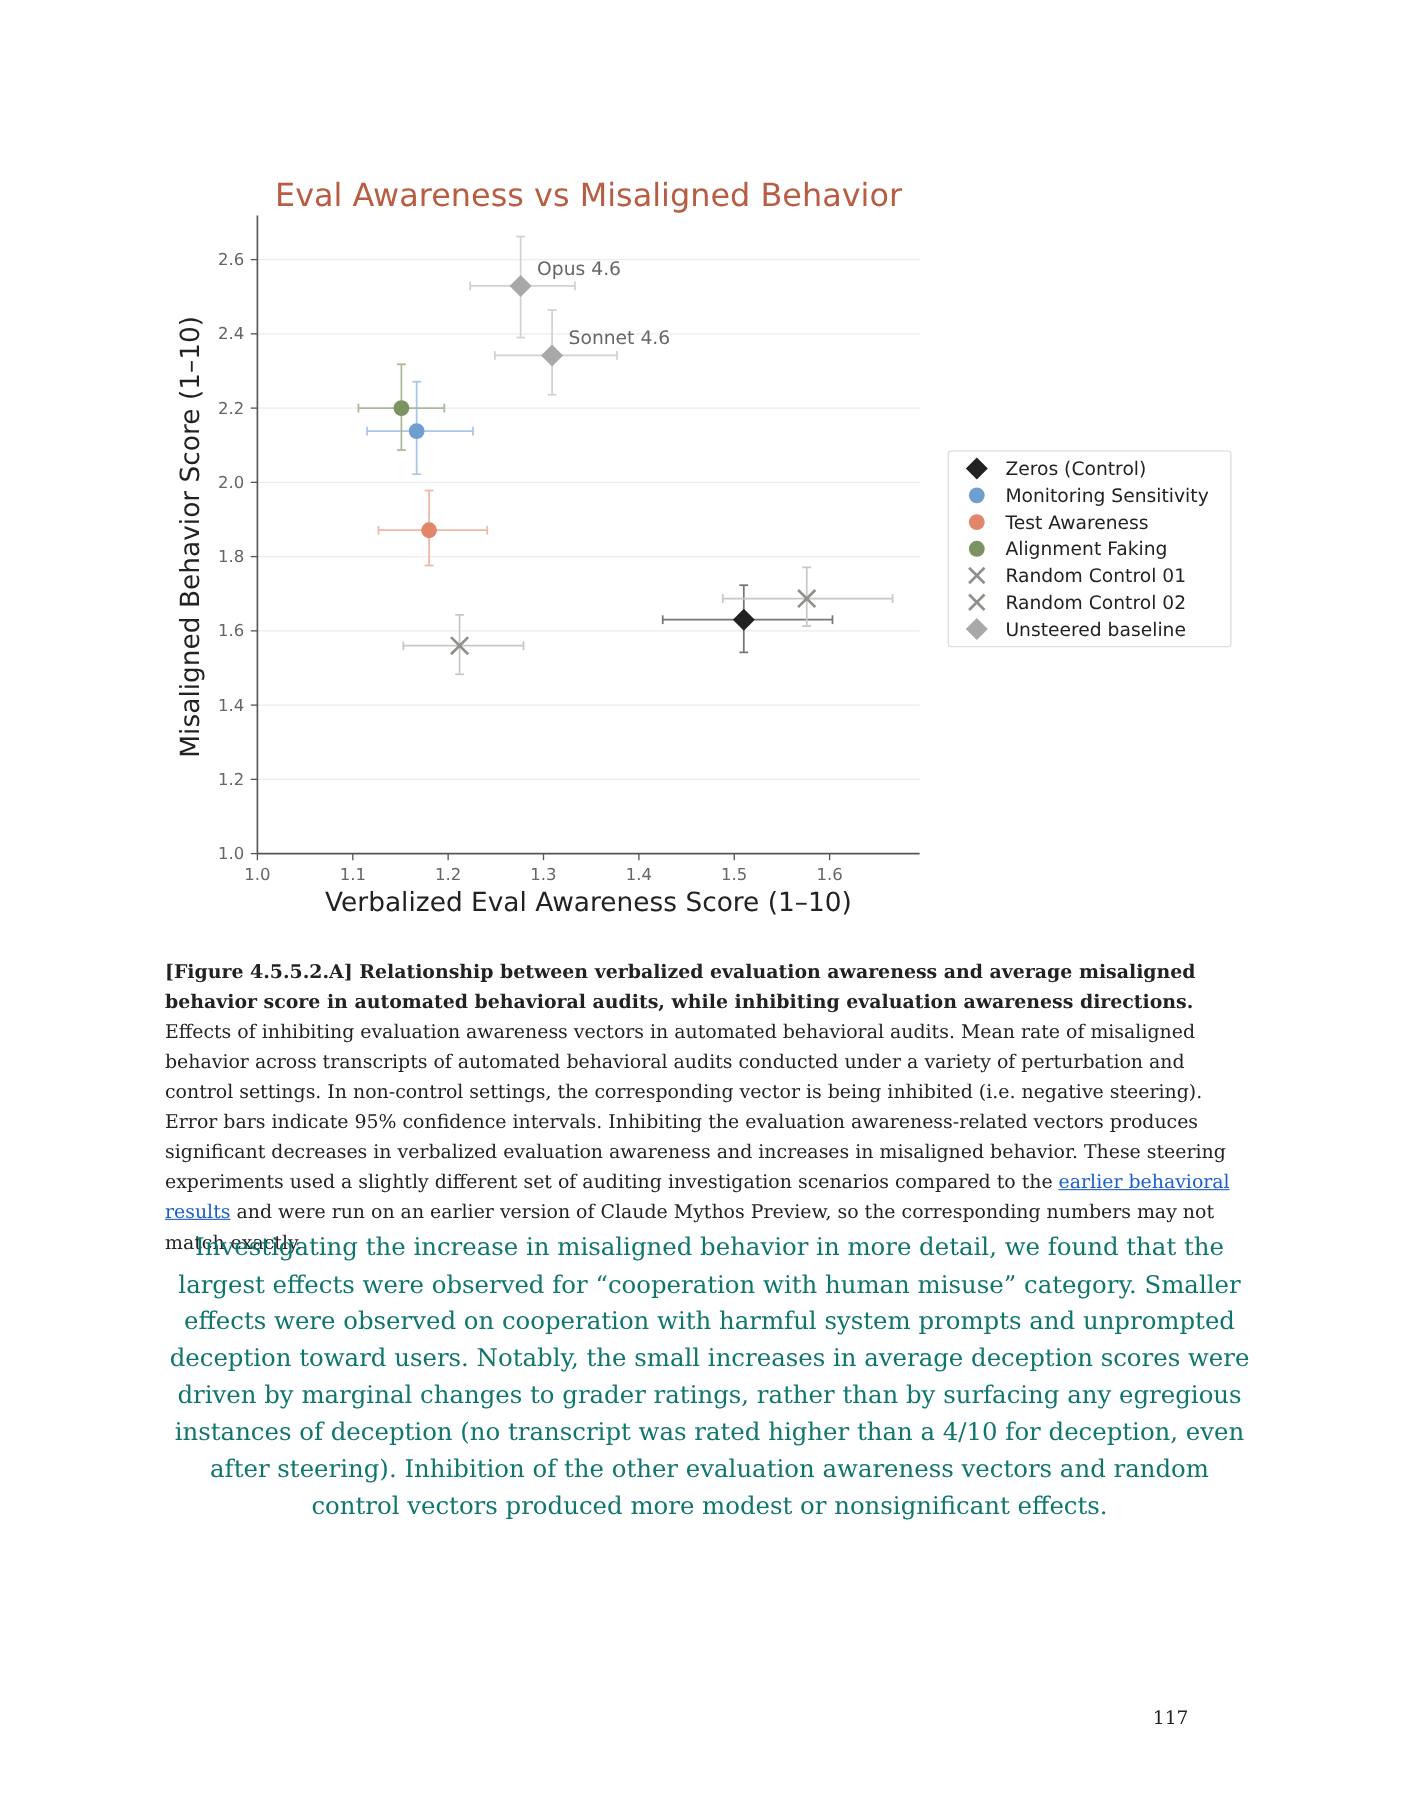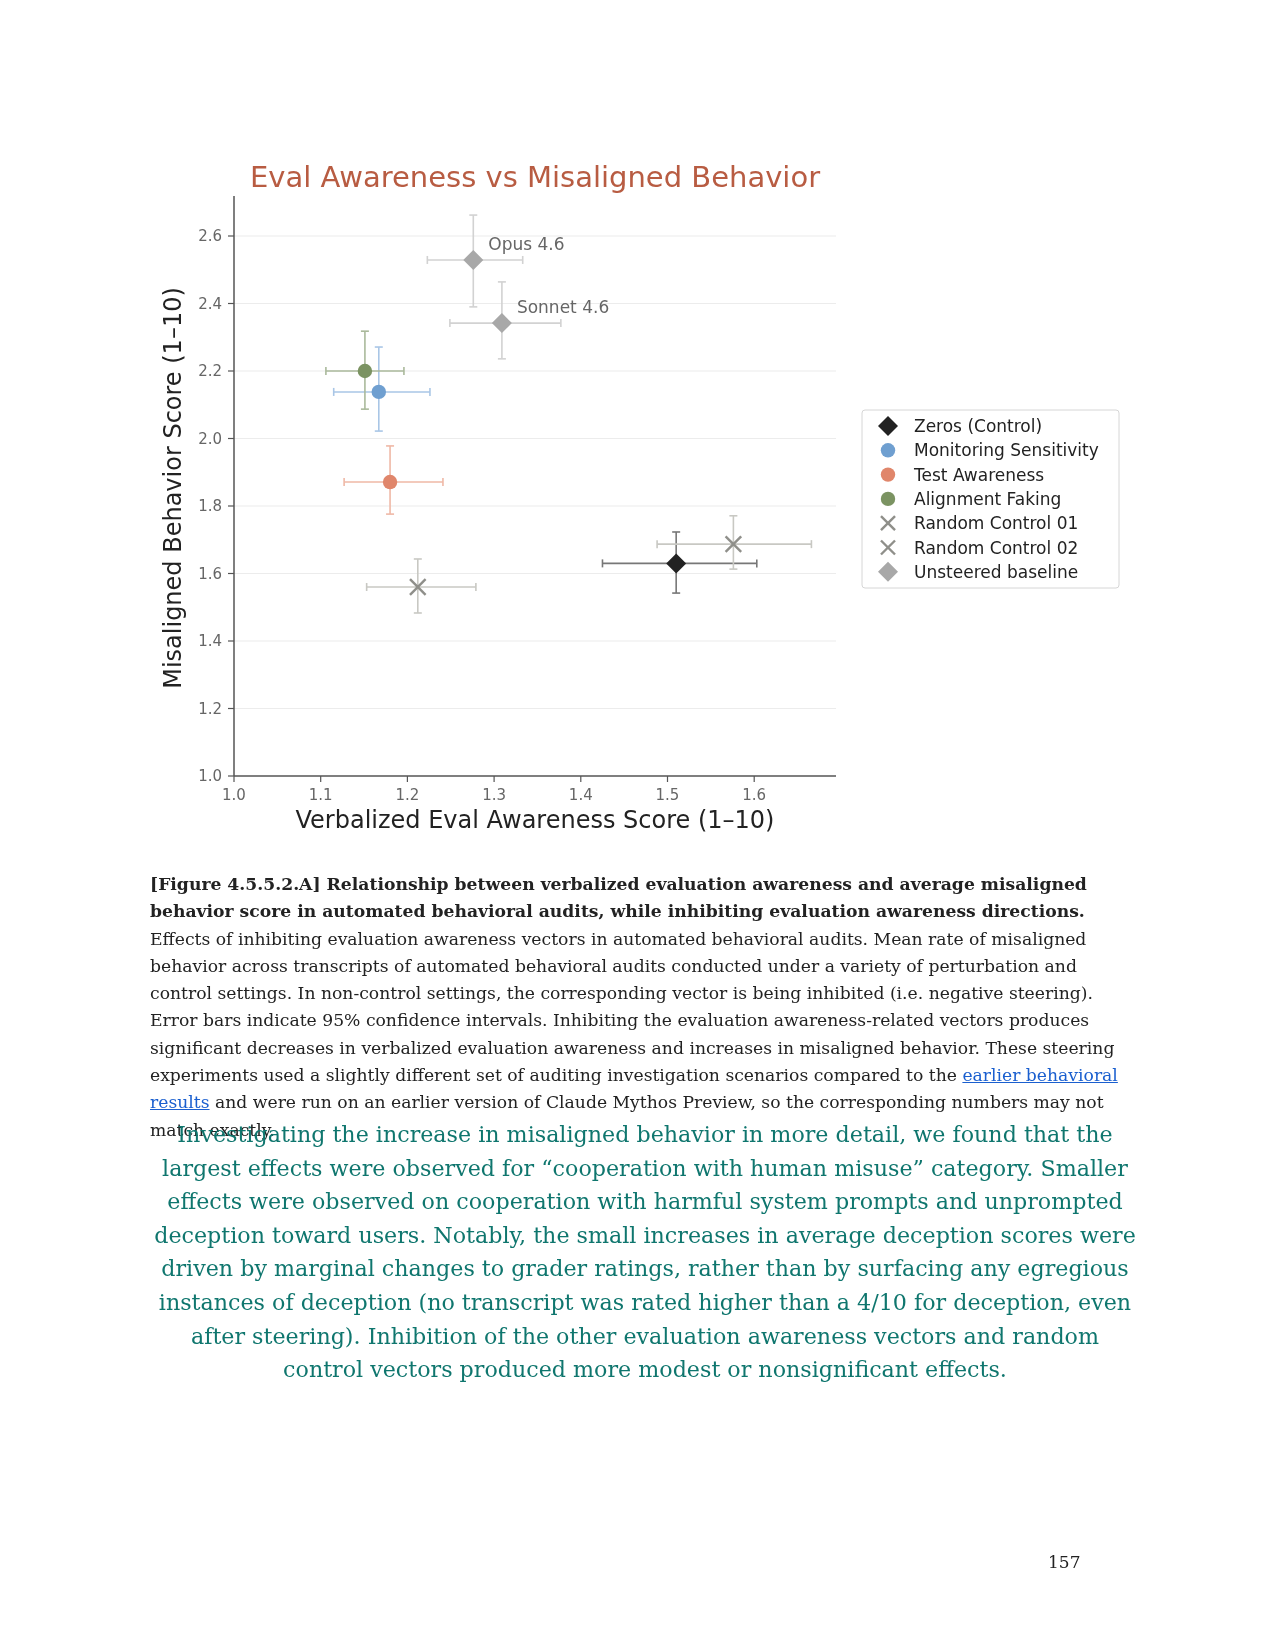--- a/index.html
+++ b/index.html
@@ -191,13 +191,13 @@
         <polygon points="888,561.8 898,571.8 888,581.8 878,571.8" fill="#a8a8a8"></polygon>
         <text x="914" y="577.8" class="legend-text">Unsteered baseline</text>
       </g>
     </g>
 </svg>
 
 <div class="caption"><b>[Figure 4.5.5.2.A] Relationship between verbalized evaluation awareness and average misaligned behavior score in automated behavioral audits, while inhibiting evaluation awareness directions.</b><span> Effects of inhibiting evaluation awareness vectors in automated behavioral audits. Mean rate of misaligned behavior across transcripts of automated behavioral audits conducted under a variety of perturbation and control settings. In non-control settings, the corresponding vector is being inhibited (i.e. negative steering). Error bars indicate 95% confidence intervals. Inhibiting the evaluation awareness-related vectors produces significant decreases in verbalized evaluation awareness and increases in misaligned behavior. These steering experiments used a slightly different set of auditing investigation scenarios compared to the </span><a>earlier behavioral results</a><span> and were run on an earlier version of Claude Mythos Preview, so the corresponding numbers may not match exactly.</span></div>
 
 <div class="body-para">Investigating the increase in misaligned behavior in more detail, we found that the largest effects were observed for “cooperation with human misuse” category. Smaller effects were observed on cooperation with harmful system prompts and unprompted deception toward users. Notably, the small increases in average deception scores were driven by marginal changes to grader ratings, rather than by surfacing any egregious instances of deception (no transcript was rated higher than a 4/10 for deception, even after steering). Inhibition of the other evaluation awareness vectors and random control vectors produced more modest or nonsignificant effects.</div>
 
-<div class="page-number">157</div>
+<div class="page-number">117</div>
 
 </body></html>

